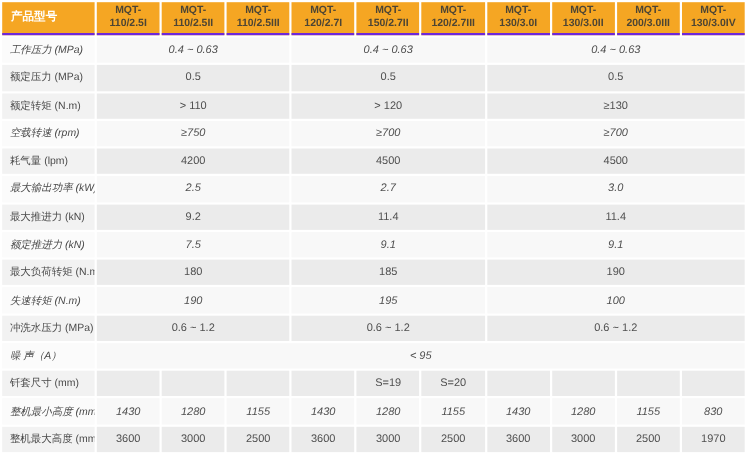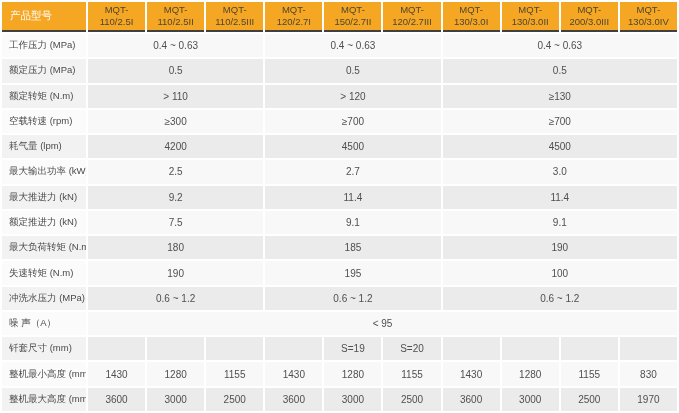--- a/index.html
+++ b/index.html
@@ -7,36 +7,36 @@
     width:679px;height:413px;background:#ffffff;overflow:hidden;
     font-family:"Liberation Sans","DejaVu Sans",sans-serif;
   }
   table.spec{
     width:679px;height:413px;table-layout:fixed;
     border-collapse:separate;border-spacing:2px;
   }
   col.c-label{width:84px;}
   thead th{
     background:#F5A623;
-    border-bottom:2px solid #404040;
-    font-weight:normal;font-size:9.5px;line-height:1.25;
+    border-bottom:2px solid #6d28d9;
+    font-weight:bold;font-size:9.5px;line-height:1.25;
     color:#4d4534;text-align:center;vertical-align:middle;
     padding:1px 0;height:26px;
   }
   thead th.first{
     color:#ffffff;text-align:left;padding-left:8px;font-size:10.5px;
   }
   tbody td{
     font-size:10px;color:#4f4f4f;text-align:center;vertical-align:middle;
     padding:0;overflow:hidden;white-space:nowrap;
   }
   tbody td.label{
     text-align:left;padding-left:7px;font-size:9.5px;color:#4a4a4a;
   }
-  tr.light td{background:#f8f8f8;}
+  tr.light td{background:#f8f8f8;font-style:italic;}
   tr.dark  td{background:#ebebeb;}
   tr.light td.label{background:#fbfbfb;}
   tr.dark  td.label{background:#f2f2f2;}
   thead th div{pointer-events:none;}
 </style>
 </head>
 <body>
 
 <div class="sheet">
   <table class="spec">
@@ -112,21 +112,21 @@
           <td colspan="4">0.5</td>
         </tr>
         <tr class="dark">
           <td class="label">额定转矩 (N.m)</td>
           <td colspan="3">&gt; 110</td>
           <td colspan="3">&gt; 120</td>
           <td colspan="4">≥130</td>
         </tr>
         <tr class="light">
           <td class="label">空载转速 (rpm)</td>
-          <td colspan="3">≥300</td>
+          <td colspan="3">≥750</td>
           <td colspan="3">≥700</td>
           <td colspan="4">≥700</td>
         </tr>
         <tr class="dark">
           <td class="label">耗气量 (lpm)</td>
           <td colspan="3">4200</td>
           <td colspan="3">4500</td>
           <td colspan="4">4500</td>
         </tr>
         <tr class="light">

